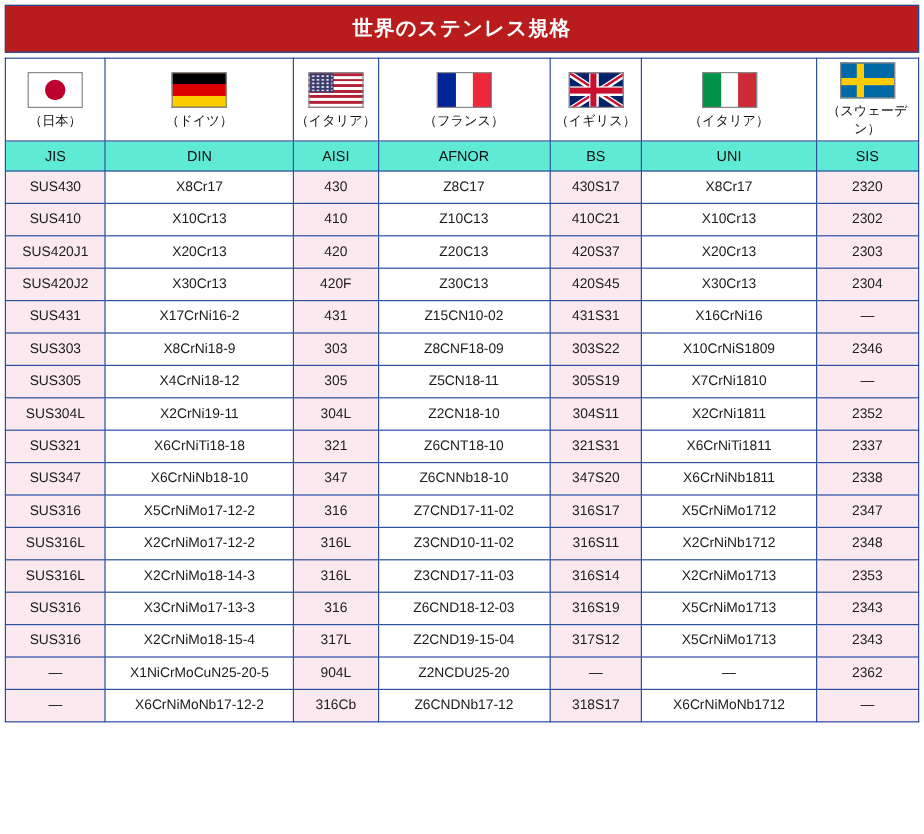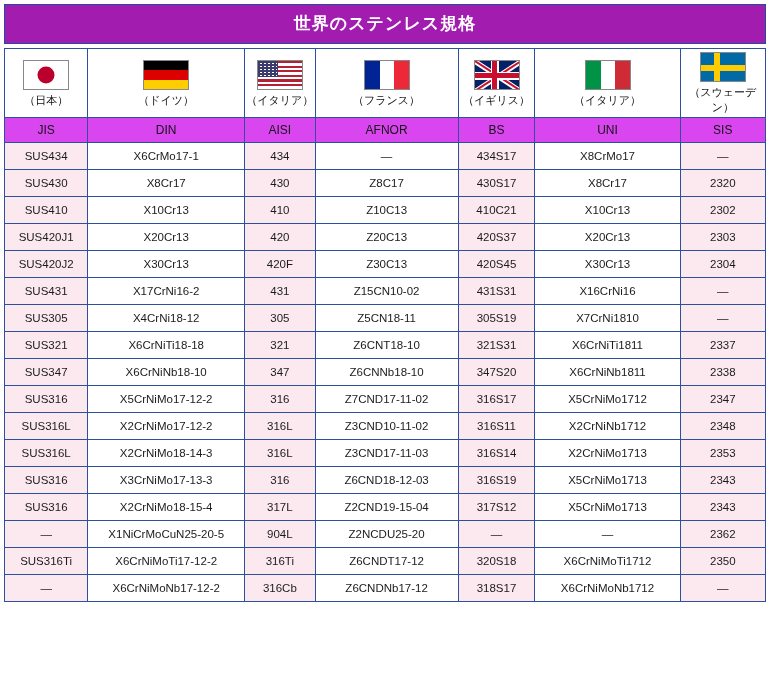--- a/index.html
+++ b/index.html
@@ -12,21 +12,21 @@
     height: 695px;
     font-family: "Liberation Sans", sans-serif;
     color: #1b1b1b;
   }
   .page {
     width: 770px;
     box-sizing: border-box;
     padding: 4px 4px 0 4px;
   }
   .title-bar {
-    background: #a21caf;
+    background: #b91c1c;
     color: #ffffff;
     text-align: center;
     font-size: 17px;
     font-weight: bold;
     letter-spacing: 1px;
     padding: 7px 0 8px 0;
     border: 1px solid #1f4e9c;
   }
   table.std {
     border-collapse: collapse;
@@ -123,21 +123,21 @@
   .flag-gb .vr { position: absolute; top:0; left: 17.8px; width: 4.6px; height: 100%; background:#C8102E; }
   
   .flag-it { background: linear-gradient(to right,#009246 0 33.3%, #ffffff 33.3% 66.6%, #ce2b37 66.6% 100%); }
   
   .flag-se { background: #006aa7; }
   .flag-se .hy { position: absolute; left: 0; top: 11.5px; width: 100%; height: 6px; background: #fecc00; }
   .flag-se .vy { position: absolute; top: 0; left: 13px; width: 6px; height: 100%; background: #fecc00; }
 
   tr.header-row td {
     height: 24px;
-    background: #d946ef;
+    background: #5eead4;
     font-size: 12px;
     color: #111;
   }
   tbody tr td {
     height: 26px;
   }
   
   td.tint { background: #fce9ef; }
   td.plain { background: #ffffff; }
 </style>
@@ -224,29 +224,20 @@
         <td>DIN</td>
         <td>AISI</td>
         <td>AFNOR</td>
         <td>BS</td>
         <td>UNI</td>
         <td>SIS</td>
       </tr>
     </thead>
     <tbody>
         <tr>
-          <td class="tint">SUS434</td>
-          <td class="plain">X6CrMo17-1</td>
-          <td class="tint">434</td>
-          <td class="plain">—</td>
-          <td class="tint">434S17</td>
-          <td class="plain">X8CrMo17</td>
-          <td class="tint">—</td>
-        </tr>
-        <tr>
           <td class="tint">SUS430</td>
           <td class="plain">X8Cr17</td>
           <td class="tint">430</td>
           <td class="plain">Z8C17</td>
           <td class="tint">430S17</td>
           <td class="plain">X8Cr17</td>
           <td class="tint">2320</td>
         </tr>
         <tr>
           <td class="tint">SUS410</td>
@@ -278,27 +269,45 @@
         <tr>
           <td class="tint">SUS431</td>
           <td class="plain">X17CrNi16-2</td>
           <td class="tint">431</td>
           <td class="plain">Z15CN10-02</td>
           <td class="tint">431S31</td>
           <td class="plain">X16CrNi16</td>
           <td class="tint">—</td>
         </tr>
         <tr>
+          <td class="tint">SUS303</td>
+          <td class="plain">X8CrNi18-9</td>
+          <td class="tint">303</td>
+          <td class="plain">Z8CNF18-09</td>
+          <td class="tint">303S22</td>
+          <td class="plain">X10CrNiS1809</td>
+          <td class="tint">2346</td>
+        </tr>
+        <tr>
           <td class="tint">SUS305</td>
           <td class="plain">X4CrNi18-12</td>
           <td class="tint">305</td>
           <td class="plain">Z5CN18-11</td>
           <td class="tint">305S19</td>
           <td class="plain">X7CrNi1810</td>
           <td class="tint">—</td>
+        </tr>
+        <tr>
+          <td class="tint">SUS304L</td>
+          <td class="plain">X2CrNi19-11</td>
+          <td class="tint">304L</td>
+          <td class="plain">Z2CN18-10</td>
+          <td class="tint">304S11</td>
+          <td class="plain">X2CrNi1811</td>
+          <td class="tint">2352</td>
         </tr>
         <tr>
           <td class="tint">SUS321</td>
           <td class="plain">X6CrNiTi18-18</td>
           <td class="tint">321</td>
           <td class="plain">Z6CNT18-10</td>
           <td class="tint">321S31</td>
           <td class="plain">X6CrNiTi1811</td>
           <td class="tint">2337</td>
         </tr>
@@ -359,29 +368,20 @@
         <tr>
           <td class="tint">—</td>
           <td class="plain">X1NiCrMoCuN25-20-5</td>
           <td class="tint">904L</td>
           <td class="plain">Z2NCDU25-20</td>
           <td class="tint">—</td>
           <td class="plain">—</td>
           <td class="tint">2362</td>
         </tr>
         <tr>
-          <td class="tint">SUS316Ti</td>
-          <td class="plain">X6CrNiMoTi17-12-2</td>
-          <td class="tint">316Ti</td>
-          <td class="plain">Z6CNDT17-12</td>
-          <td class="tint">320S18</td>
-          <td class="plain">X6CrNiMoTi1712</td>
-          <td class="tint">2350</td>
-        </tr>
-        <tr>
           <td class="tint">—</td>
           <td class="plain">X6CrNiMoNb17-12-2</td>
           <td class="tint">316Cb</td>
           <td class="plain">Z6CNDNb17-12</td>
           <td class="tint">318S17</td>
           <td class="plain">X6CrNiMoNb1712</td>
           <td class="tint">—</td>
         </tr>
       </tbody>
   </table>

